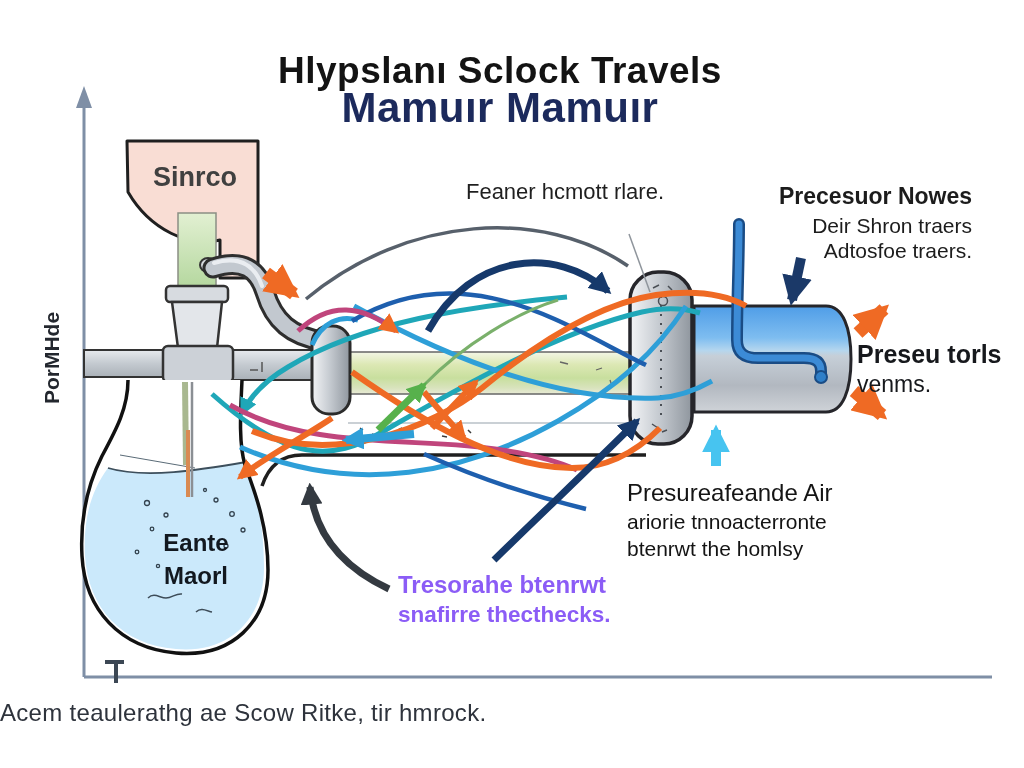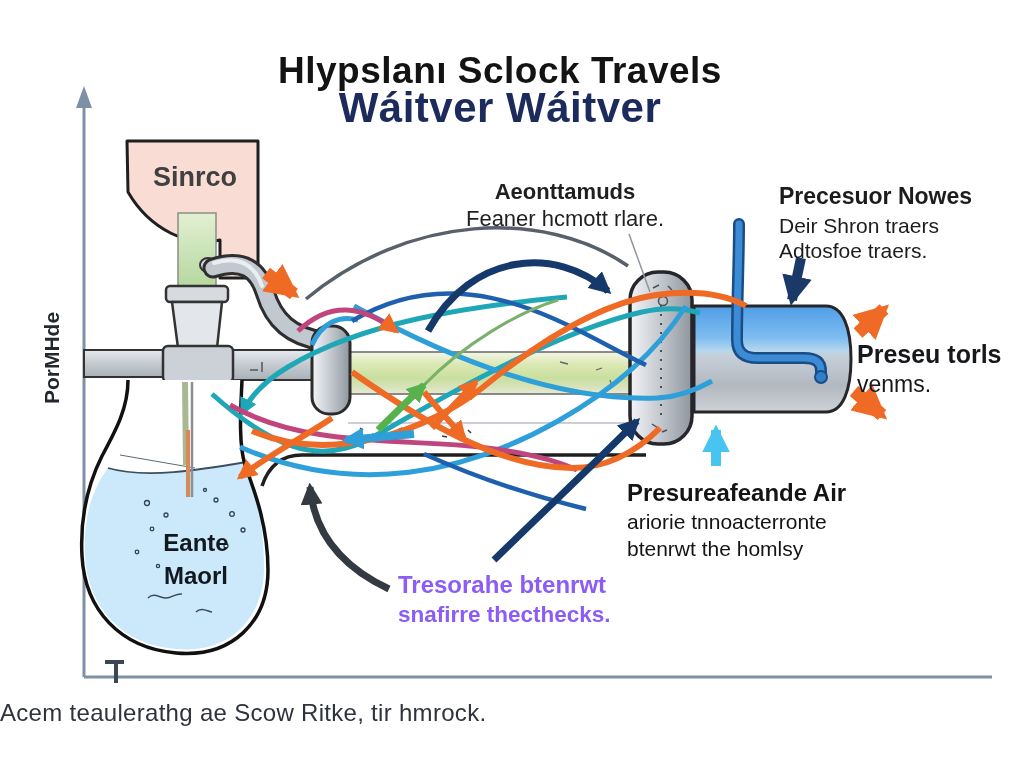--- a/index.html
+++ b/index.html
@@ -12,26 +12,26 @@
   .t2{left:0;top:82px;width:1000px;text-align:center;font-size:42px;font-weight:700;
       color:#1c2a5c;letter-spacing:.5px;}
   .ylab{left:-38px;top:345px;width:180px;height:26px;text-align:center;
         transform:rotate(-90deg);font-size:21px;font-weight:700;color:#23272e;}
   .funnel-lbl{left:147px;top:161px;width:96px;text-align:center;font-size:27px;
       font-weight:700;color:#404040;}
   .flask-lbl{left:140px;top:512px;width:112px;text-align:center;font-size:24px;
       font-weight:700;color:#12181f;line-height:1.38;margin-top:14px;}
   .c-top{left:425px;top:179px;width:280px;text-align:center;font-size:22px;color:#1f1f1f;}
   .c-top .l1{font-weight:600;}
-  .c-rt{left:779px;top:183px;font-size:21px;color:#1c1c1c;line-height:1.2;}
+  .c-rt{left:779px;top:183px;font-size:21px;color:#1c1c1c;line-height:1.2;text-align:right;}
   .c-rt .l1{font-size:23px;font-weight:700;margin-bottom:2px;}
   .c-rm{left:857px;top:338px;font-size:23px;color:#16181c;line-height:1.28;}
   .c-rm .l1{font-size:25px;font-weight:700;}
   .c-air{left:627px;top:477px;font-size:21px;color:#141414;line-height:1.3;}
-  .c-air .l1{font-size:24px;font-weight:700;}
+  .c-air .l1{font-size:24px;font-weight:400;}
   .c-shock{left:398px;top:569px;font-size:22.5px;font-weight:600;color:#8b5cf6;line-height:1.3;}
   .c-shock .l1{font-size:24px;}
   .caption{left:0;top:698px;width:1024px;font-size:24px;
       color:#2e333c;letter-spacing:.3px;}
 </style>
 </head>
 <body>
 
 <div class="stage">
 
@@ -210,33 +210,32 @@
     <line x1="716" y1="466" x2="716" y2="430" stroke="#47c4f0" stroke-width="10" marker-end="url(#ah-cyan-big)"></line>
     <line x1="858" y1="333" x2="884" y2="309" stroke="#ef6a24" stroke-width="13" marker-end="url(#ah-orange-big)"></line>
     <line x1="854" y1="391" x2="882" y2="415" stroke="#ef6a24" stroke-width="13" marker-end="url(#ah-orange-big)"></line>
     <line x1="266" y1="273" x2="294" y2="294" stroke="#ef6a24" stroke-width="13" marker-end="url(#ah-orange-big)"></line>
     <line x1="414" y1="434" x2="346" y2="440" stroke="#2e9fd8" stroke-width="8" marker-end="url(#ah-sky)"></line>
     <line x1="378" y1="430" x2="424" y2="385" stroke="#57b14c" stroke-width="7" marker-end="url(#ah-green)"></line>
   </g>
 </svg>
 
 <div class="lbl t1">Hlypslanı Sclock Travels</div>
-<div class="lbl t2">Wáitver Wáitver</div>
+<div class="lbl t2">Mamuır Mamuır</div>
 
 <div class="lbl ylab">PorMHde</div>
 
 <div class="lbl funnel-lbl">Sinrco</div>
 
 <div class="lbl flask-lbl">
   <div>Eante</div>
   <div>Maorl</div>
 </div>
 
 <div class="lbl c-top">
-  <div class="l1">Aeonttamuds</div>
   <div>Feaner hcmott rlare.</div>
 </div>
 
 <div class="lbl c-rt">
   <div class="l1">Precesuor Nowes</div>
   <div>Deir Shron traers</div>
   <div>Adtosfoe traers.</div>
 </div>
 
 <div class="lbl c-rm">

